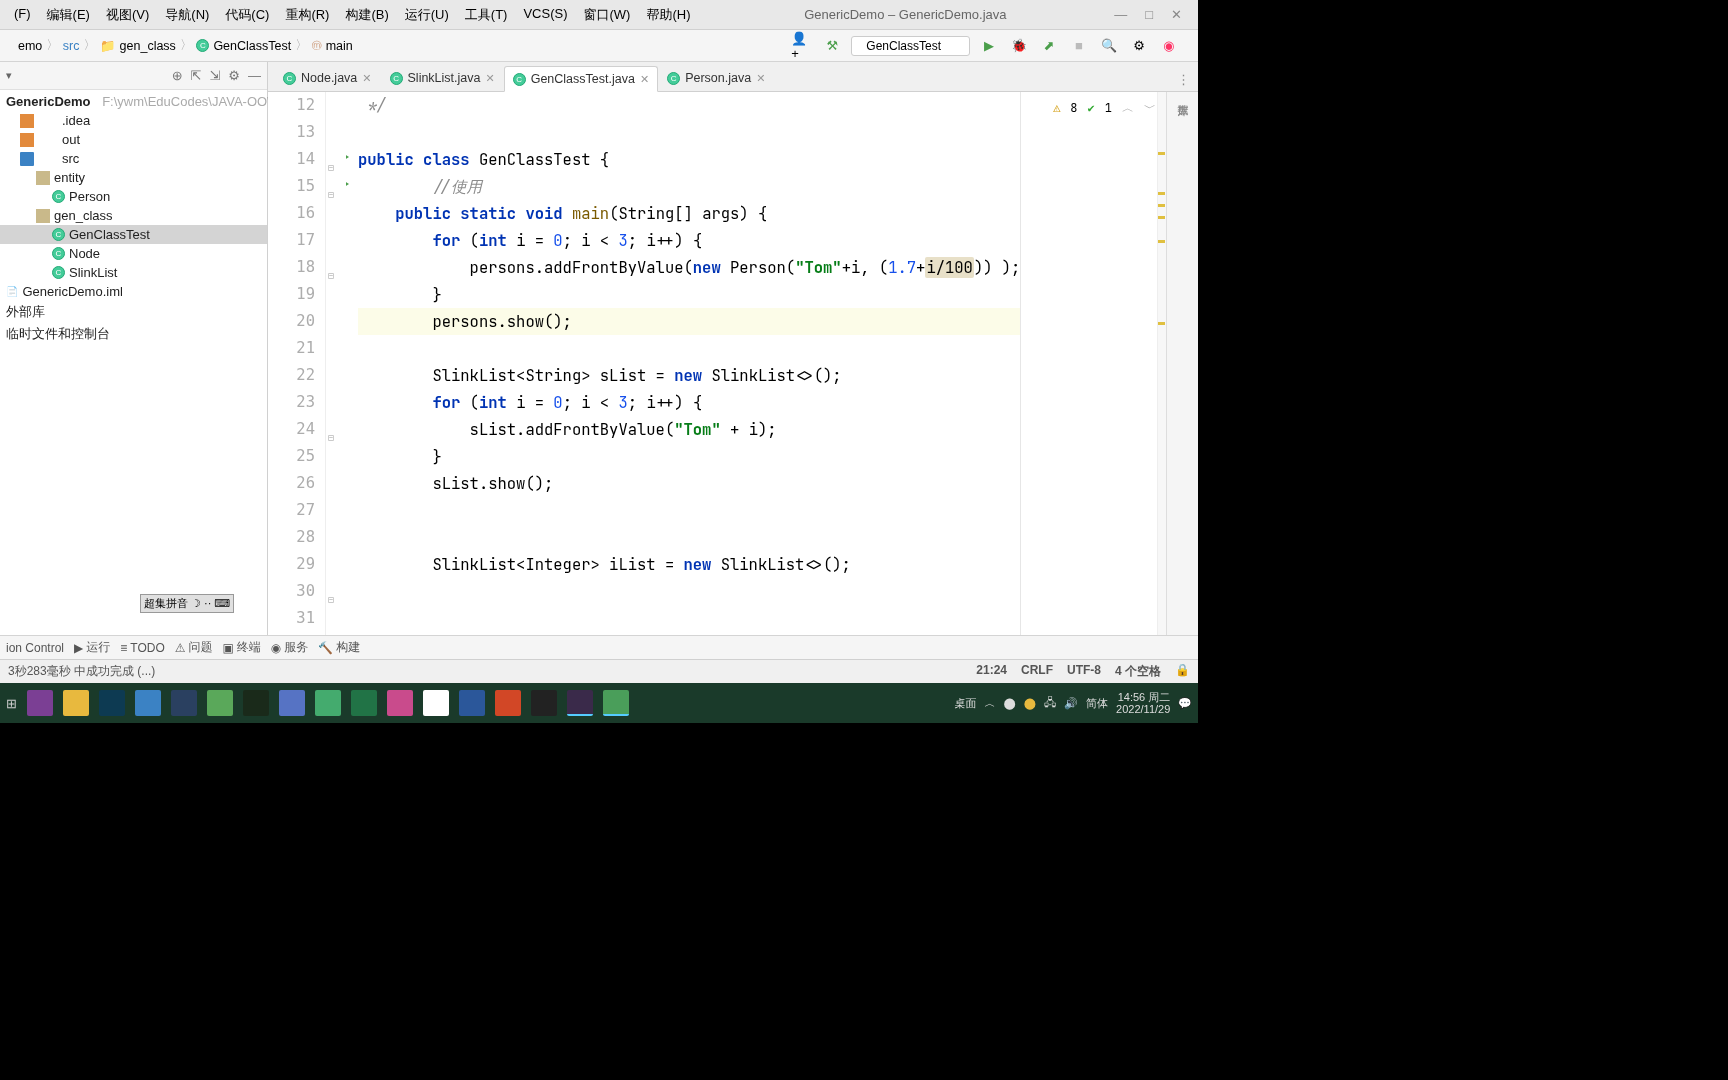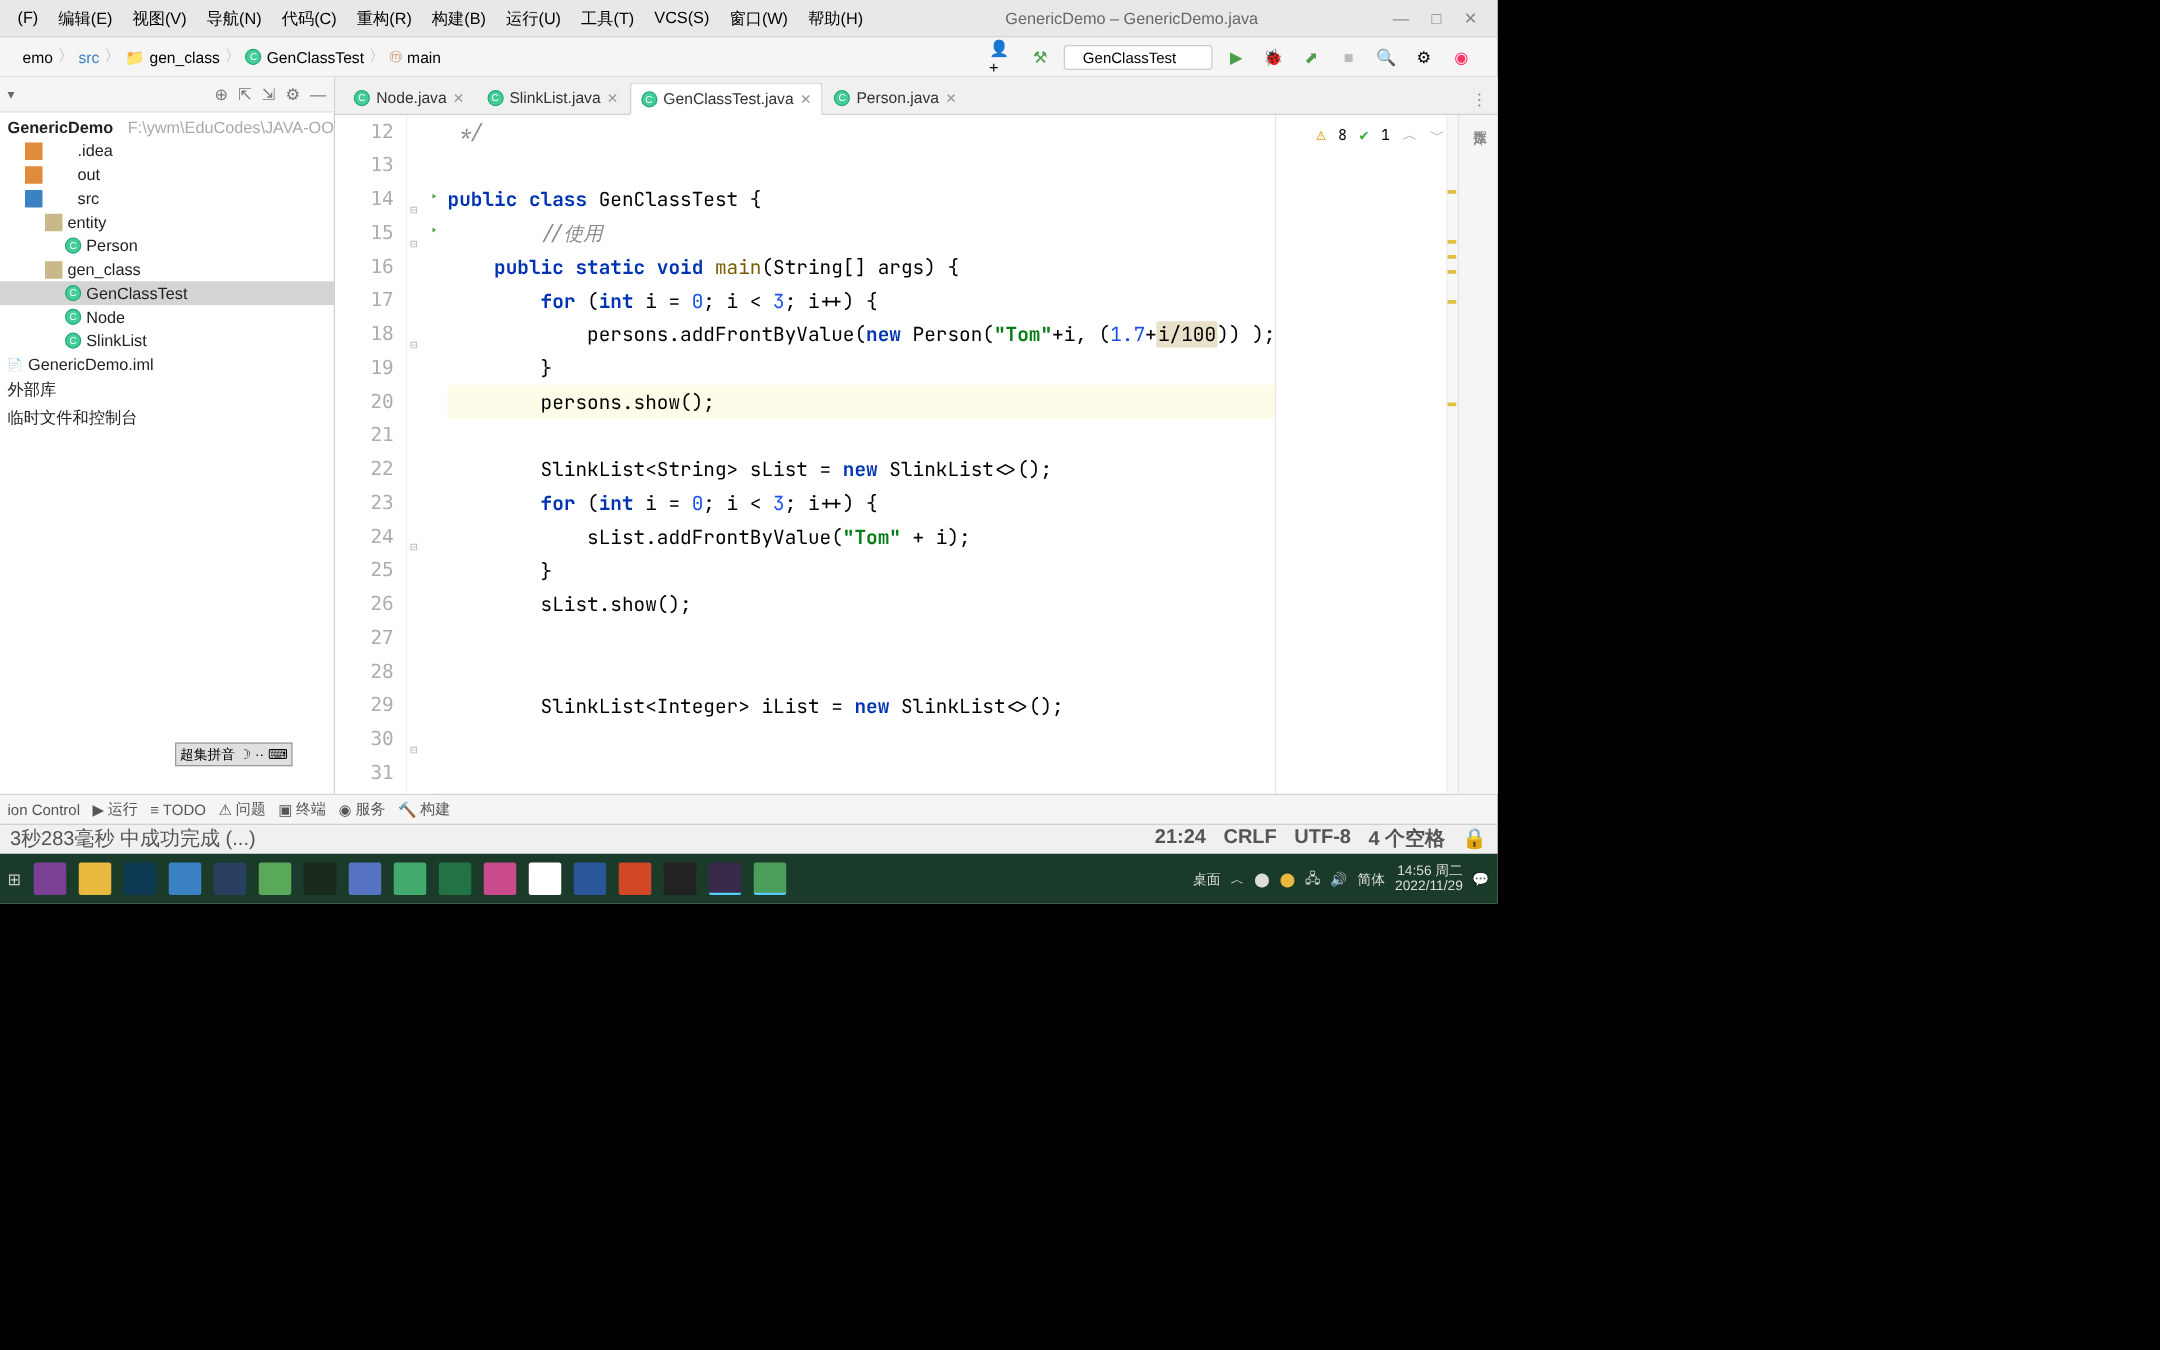--- a/index.html
+++ b/index.html
@@ -50,21 +50,21 @@
 .str { color: #067d17; font-weight: 600; }
 .num { color: #1750eb; }
 .cmt { color: #8c8c8c; font-style: italic; }
 .err-marker { position: absolute; top: 3px; right: 10px; display: flex; gap: 10px; font-size: 12px; align-items: center; }
 .warn-tri { color: #d4a017; }
 .check-g { color: #3a3; }
 .stripe { position: absolute; right: 0; width: 9px; background: #f7f7f7; top: 0; bottom: 0; border-left: 1px solid #eee; }
 .stripe-mark { position: absolute; right: 1px; width: 7px; height: 3px; }
 .bottom-tabs { height: 24px; display: flex; align-items: center; gap: 10px; padding: 0 6px; background: #f5f5f5; border-top: 1px solid #d4d4d4; font-size: 12px; }
 .bottom-tabs .bt { display: flex; align-items: center; gap: 3px; color: #555; }
-.statusbar { height: 24px; display: flex; align-items: center; padding: 0 8px; background: #f0f0f0; border-top: 1px solid #d0d0d0; font-size: 16px; color: #555; }
+.statusbar { height: 24px; display: flex; align-items: center; padding: 0 8px; background: #f0f0f0; border-top: 1px solid #d0d0d0; font-size: 12px; color: #555; }
 .statusbar .right { margin-left: auto; display: flex; gap: 14px; font-weight: bold; }
 .ime-box { position: absolute; left: 140px; bottom: 22px; background: #e0e0e0; border: 1px solid #999; font-size: 11px; padding: 1px 3px; z-index: 10; }
 .taskbar { height: 40px; background: #1a3a2a; display: flex; align-items: center; padding: 0 6px; gap: 10px; }
 .task-icon { width: 26px; height: 26px; background: #345; border-radius: 2px; }
 .task-right { margin-left: auto; display: flex; align-items: center; gap: 8px; color: #ddd; font-size: 11px; }
 .clock { text-align: right; line-height: 12px; }
 .side-label { writing-mode: vertical-rl; font-size: 11px; color: #888; padding: 4px 2px; background: #f5f5f5; border-left: 1px solid #ddd; }
 .hl-box { background: #e8e0c8; border-radius: 2px; padding: 0 1px; }
 .whole-screen { width: 1728px; height: 1080px; background: #000; }
 </style>

